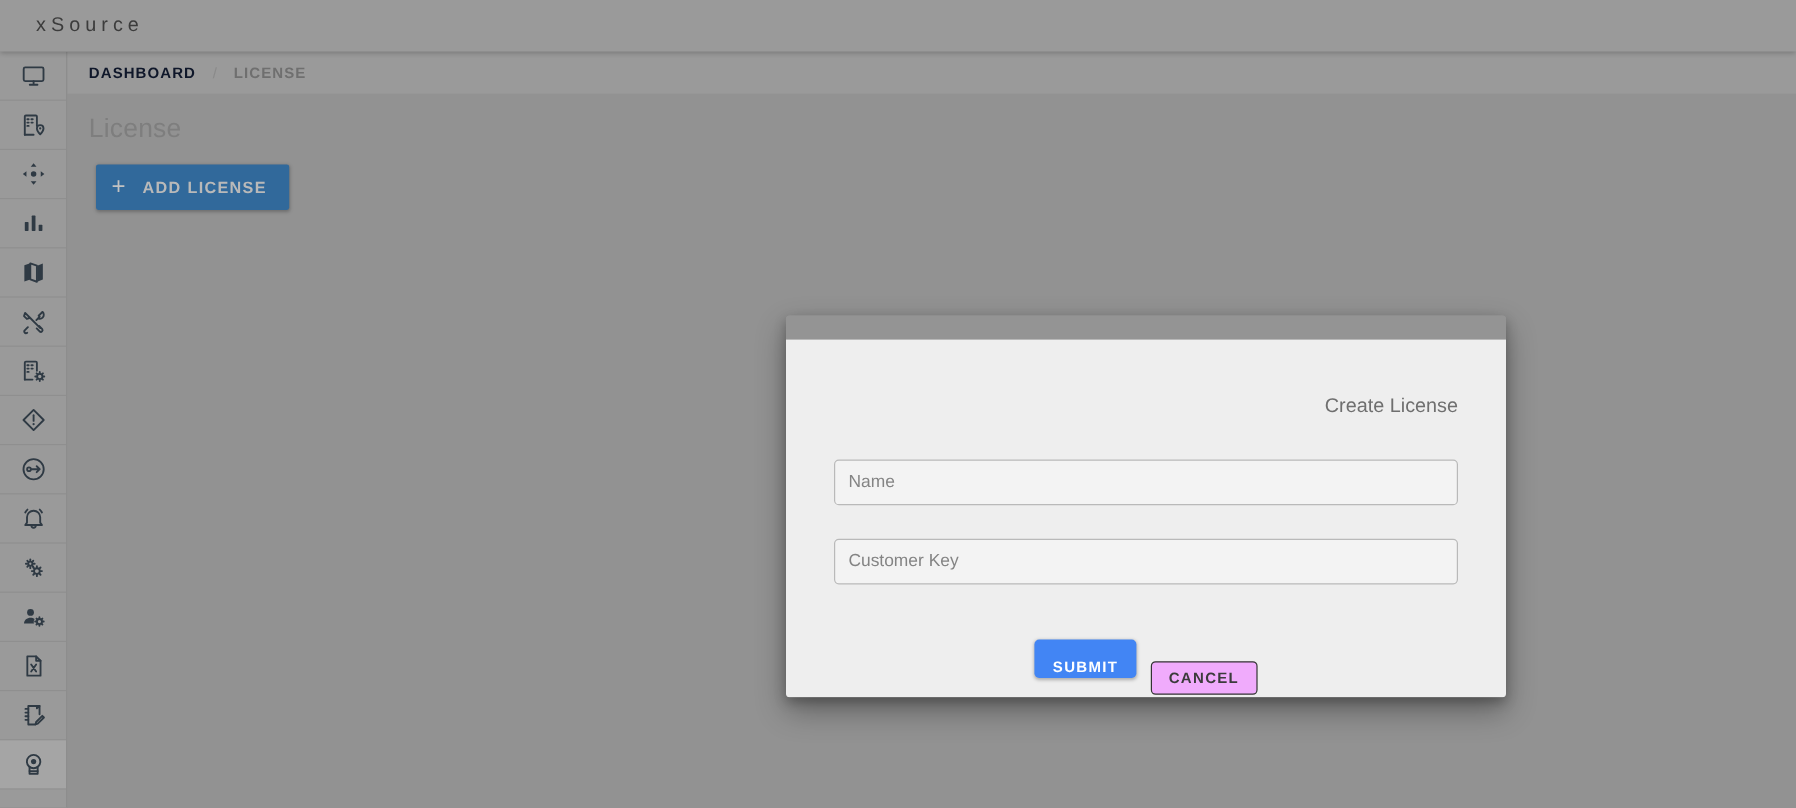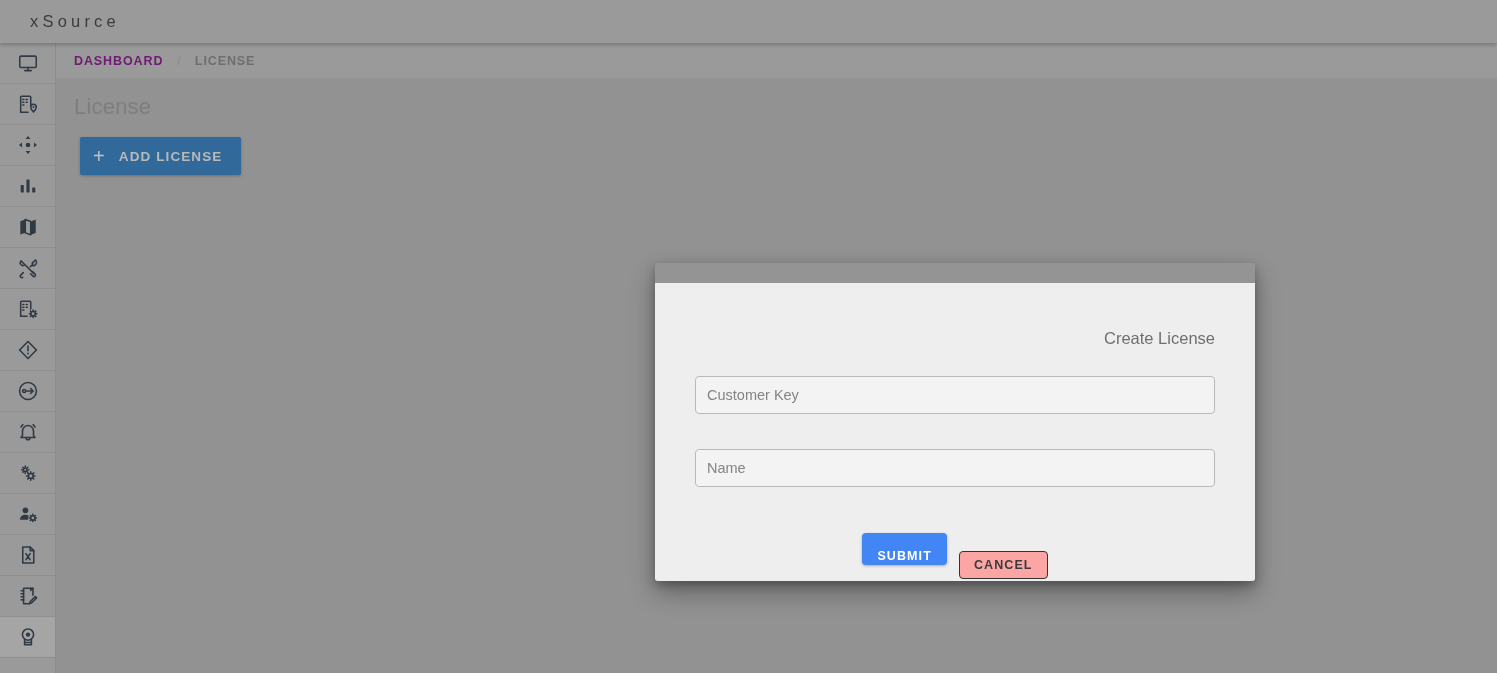--- a/index.html
+++ b/index.html
@@ -59,21 +59,21 @@
     position: relative;
     height: 35px; width: 100%;
     background: #9a9a9a;
     display: flex; align-items: center;
     padding-left: 18px;
   }
   .crumb {
     font-size: 12.5px; font-weight: bold; letter-spacing: 0.9px;
     text-decoration: none;
   }
-  .crumb.link { color: #701a75; cursor: pointer; }
+  .crumb.link { color: #0f172a; cursor: pointer; }
   .crumb.cur { color: #6f6f6f; }
   .crumb-sep { color: #8a8a8a; font-size: 12.5px; margin: 0 14px; }
 
   .page-title {
     margin: 16px 0 0 18px;
     font-size: 22px; font-weight: 400; color: #7e7e7e;
     letter-spacing: 0.2px;
   }
 
   .add-btn {
@@ -149,21 +149,21 @@
     height: 28px;
     border-radius: 4px;
   }
   .btn-submit {
     background: #4285f4; color: #ffffff;
     border: none;
     padding: 16px 15px;
     box-shadow: 0 1px 3px rgba(0,0,0,0.28);
   }
   .btn-cancel {
-    background: #fca5a5; color: #3b3b3b;
+    background: #f0abfc; color: #3b3b3b;
     border: 1px solid #333333;
     padding: 0 14px;
     margin-top: 32px;
   }
 </style>
 </head>
 <body>
 
 <div id="app">
 
@@ -348,23 +348,23 @@
 
   </div>
 
   <div class="overlay">
     <div class="dialog-shell">
       <div class="dialog-topstrip"></div>
       <div class="dialog-body">
 
         <div class="dialog-title">Create License</div>
 
+        <input id="name-field" class="field" type="text" placeholder="Name" style="">
+
         <input id="key-field" class="field" type="text" placeholder="Customer Key" style="">
-
-        <input id="name-field" class="field" type="text" placeholder="Name" style="">
 
         <div class="actions">
           <button class="btn btn-submit">SUBMIT</button>
           <button class="btn btn-cancel">CANCEL</button>
         </div>
 
       </div>
     </div>
   </div>
 

